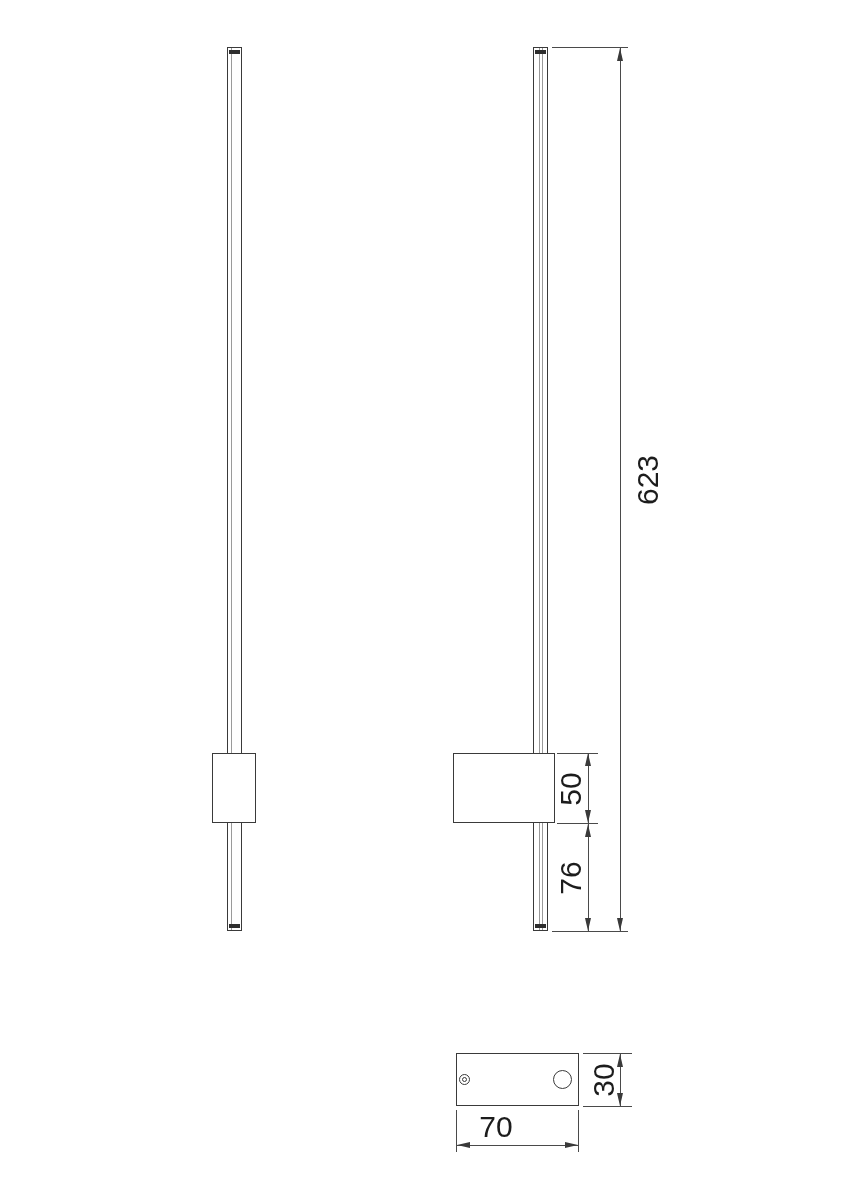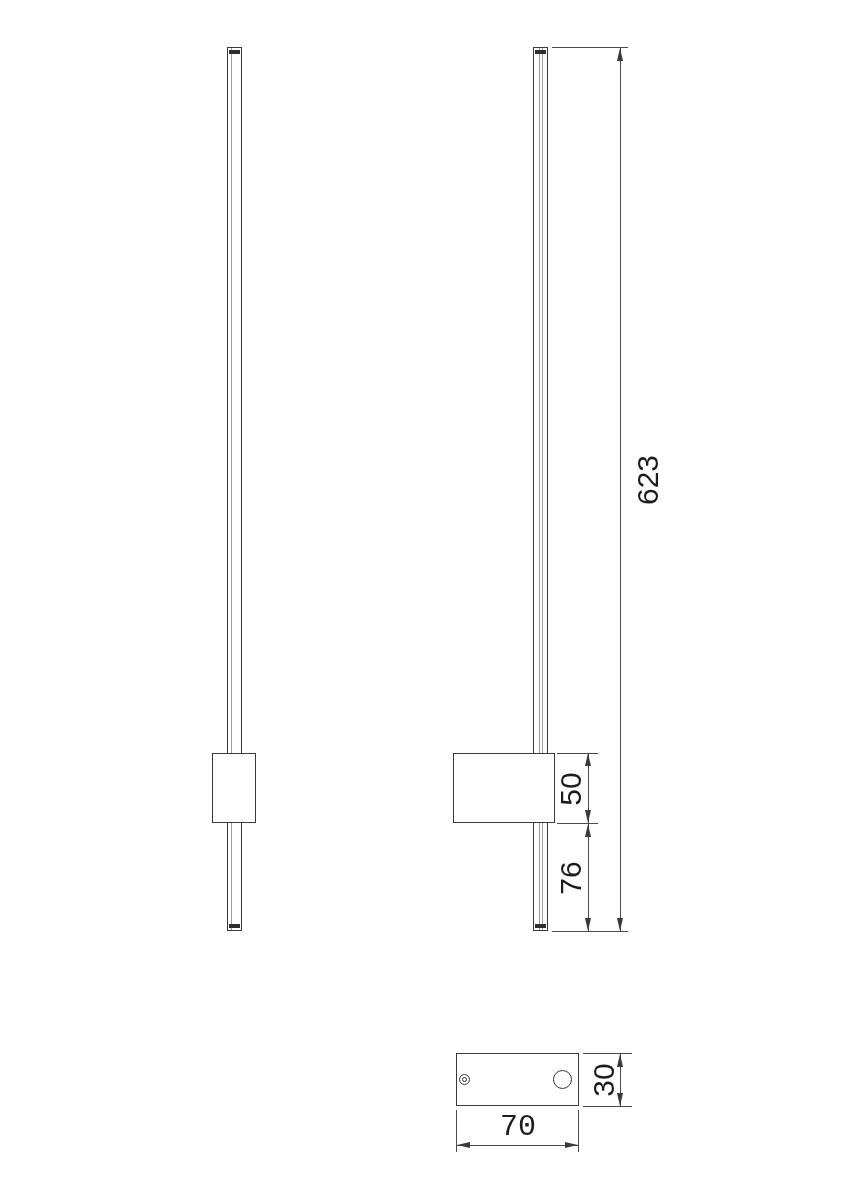--- a/index.html
+++ b/index.html
@@ -119,21 +119,21 @@
 
     <div class="circle" style="left:553px;top:1070px;width:19px;height:19px;"></div>
   </div>
 
   <div>
     <div class="ln" style="left:456px;top:1110px;width:1px;height:42px;"></div>
     <div class="ln" style="left:578px;top:1110px;width:1px;height:42px;"></div>
     <div class="ln" style="left:456px;top:1145px;width:123px;height:1px;"></div>
     <div class="arr arr-left" style="left:457px;top:1142px;"></div>
     <div class="arr arr-right" style="left:565px;top:1142px;"></div>
-    <div class="dimtext" style="left:518px;top:1127px;font-family:Liberation Mono, monospace;">70</div>
+    <div class="dimtext" style="left:496px;top:1127px;">70</div>
   </div>
 
   <div>
     <div class="ln" style="left:583px;top:1053px;width:49px;height:1px;"></div>
     <div class="ln" style="left:583px;top:1106px;width:49px;height:1px;"></div>
     <div class="ln" style="left:620px;top:1053px;width:1px;height:53px;"></div>
     <div class="arr arr-up" style="left:617px;top:1054px;"></div>
     <div class="arr arr-down" style="left:617px;top:1093px;"></div>
     <div class="dimtext vert" style="left:604px;top:1080px;">30</div>
   </div>

